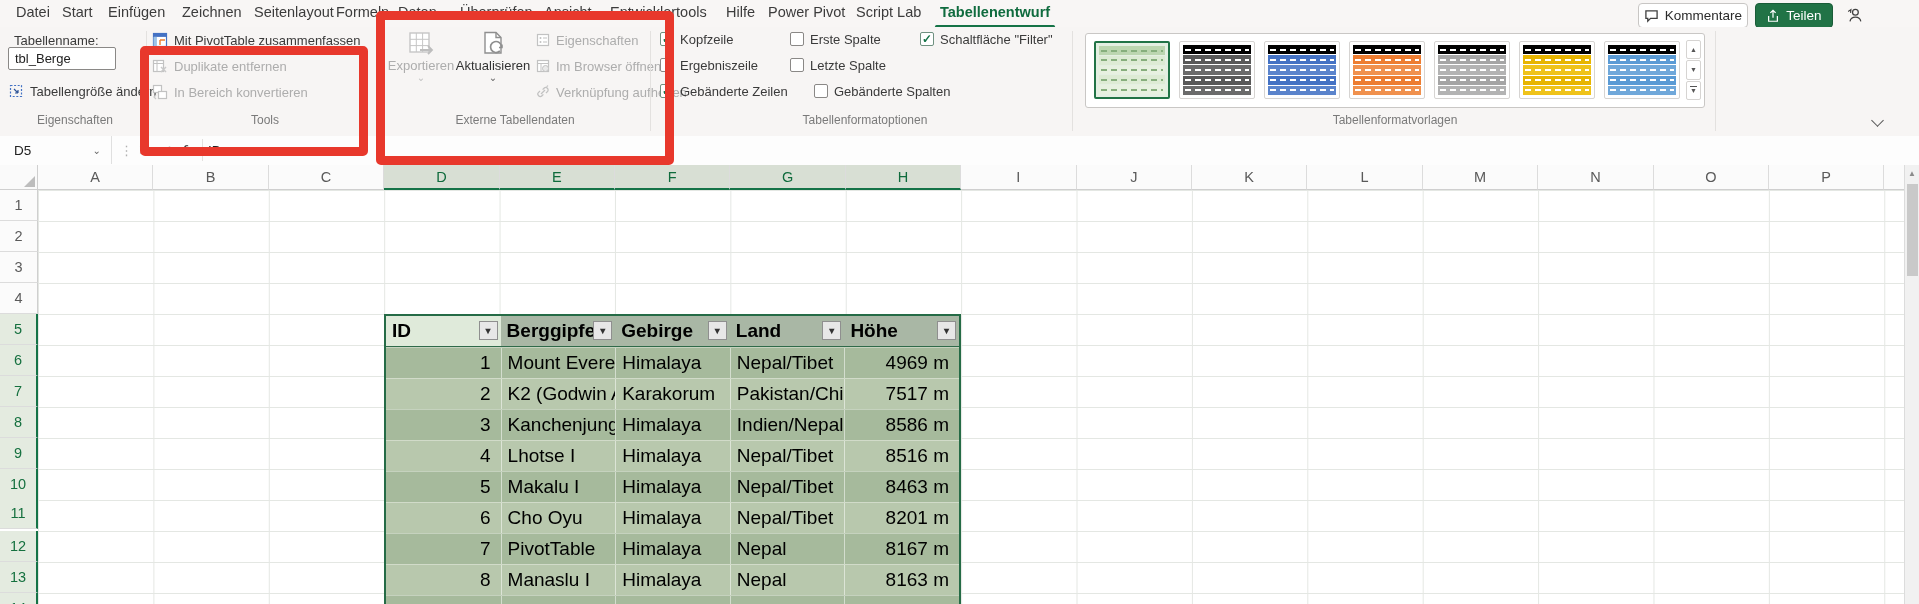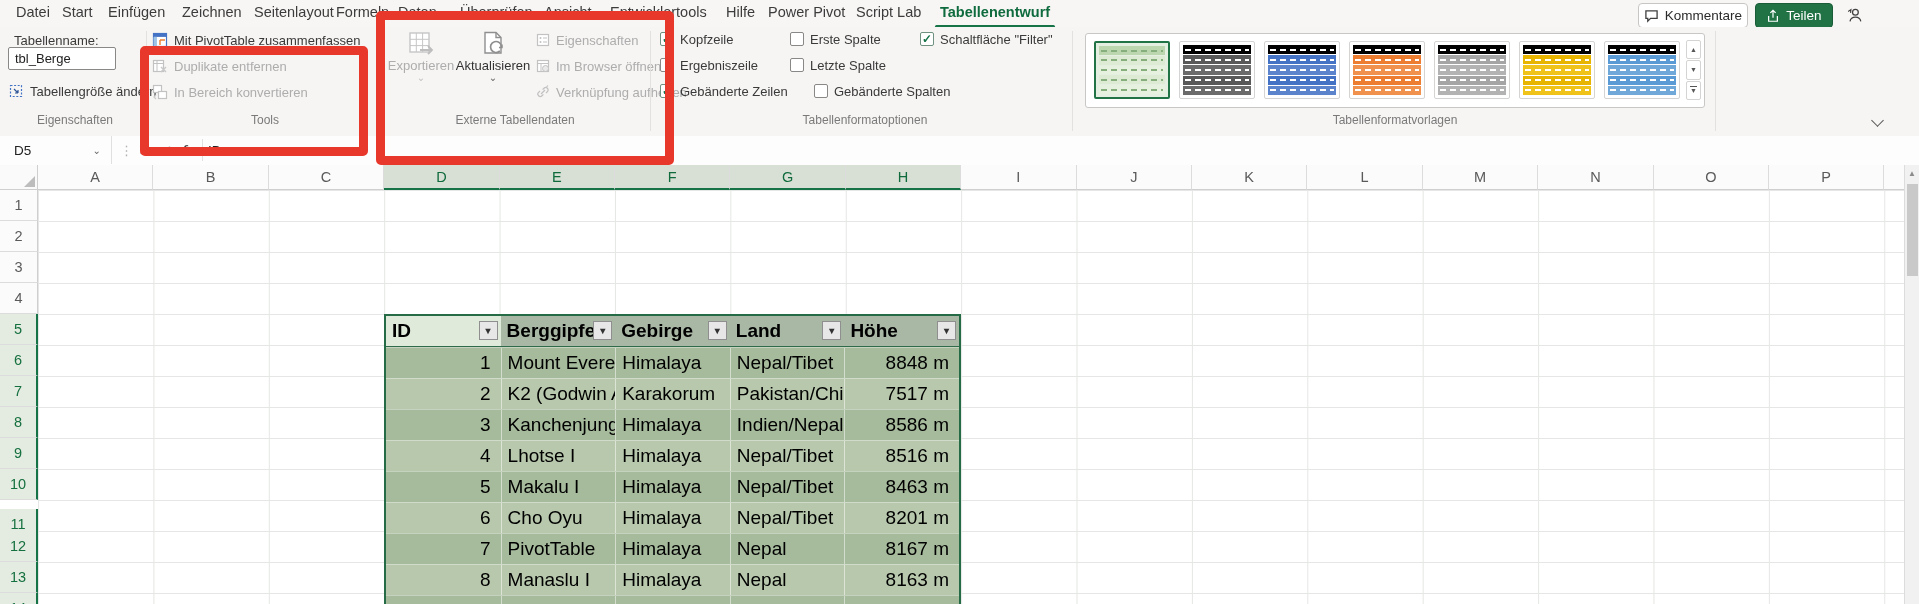--- a/index.html
+++ b/index.html
@@ -390,39 +390,39 @@
         <div class="rowhead" style="top: 25px;">1</div>
         <div class="rowhead" style="top: 56px;">2</div>
         <div class="rowhead" style="top: 87px;">3</div>
         <div class="rowhead" style="top: 118px;">4</div>
         <div class="rowhead hl" style="top: 149px;">5</div>
         <div class="rowhead hl" style="top: 180px;">6</div>
         <div class="rowhead hl" style="top: 211px;">7</div>
         <div class="rowhead hl" style="top: 242px;">8</div>
         <div class="rowhead hl" style="top: 273px;">9</div>
         <div class="rowhead hl" style="top: 304px;">10</div>
-        <div class="rowhead hl" style="top: 344px;">11</div>
+        <div class="rowhead hl" style="top: 333px;">11</div>
         <div class="rowhead hl" style="top: 366px;">12</div>
         <div class="rowhead hl" style="top: 397px;">13</div>
         <div class="rowhead hl" style="top: 428px;">14</div>
       </div>
     <div class="xtable" id="xtable-mount">
         <div class="trow head">
           <div class="tcell active"><span>ID</span><div class="filterbtn">▾</div></div>
           <div class="tcell"><span>Berggipfel</span><div class="filterbtn">▾</div></div>
           <div class="tcell"><span>Gebirge</span><div class="filterbtn">▾</div></div>
           <div class="tcell"><span>Land</span><div class="filterbtn">▾</div></div>
           <div class="tcell"><span>Höhe</span><div class="filterbtn">▾</div></div>
         </div>
         <div class="trow data" style="background: rgb(166, 186, 156);">
           <div class="tcell ar">1</div>
           <div class="tcell al">Mount Everest</div>
           <div class="tcell al">Himalaya</div>
           <div class="tcell al">Nepal/Tibet</div>
-          <div class="tcell ar">8848 m</div>
+          <div class="tcell ar">4969 m</div>
         </div>
         <div class="trow data" style="background: rgb(184, 200, 173);">
           <div class="tcell ar">2</div>
           <div class="tcell al">K2 (Godwin Au</div>
           <div class="tcell al">Karakorum</div>
           <div class="tcell al">Pakistan/Chin</div>
           <div class="tcell ar">7517 m</div>
         </div>
         <div class="trow data" style="background: rgb(166, 186, 156);">
           <div class="tcell ar">3</div>

